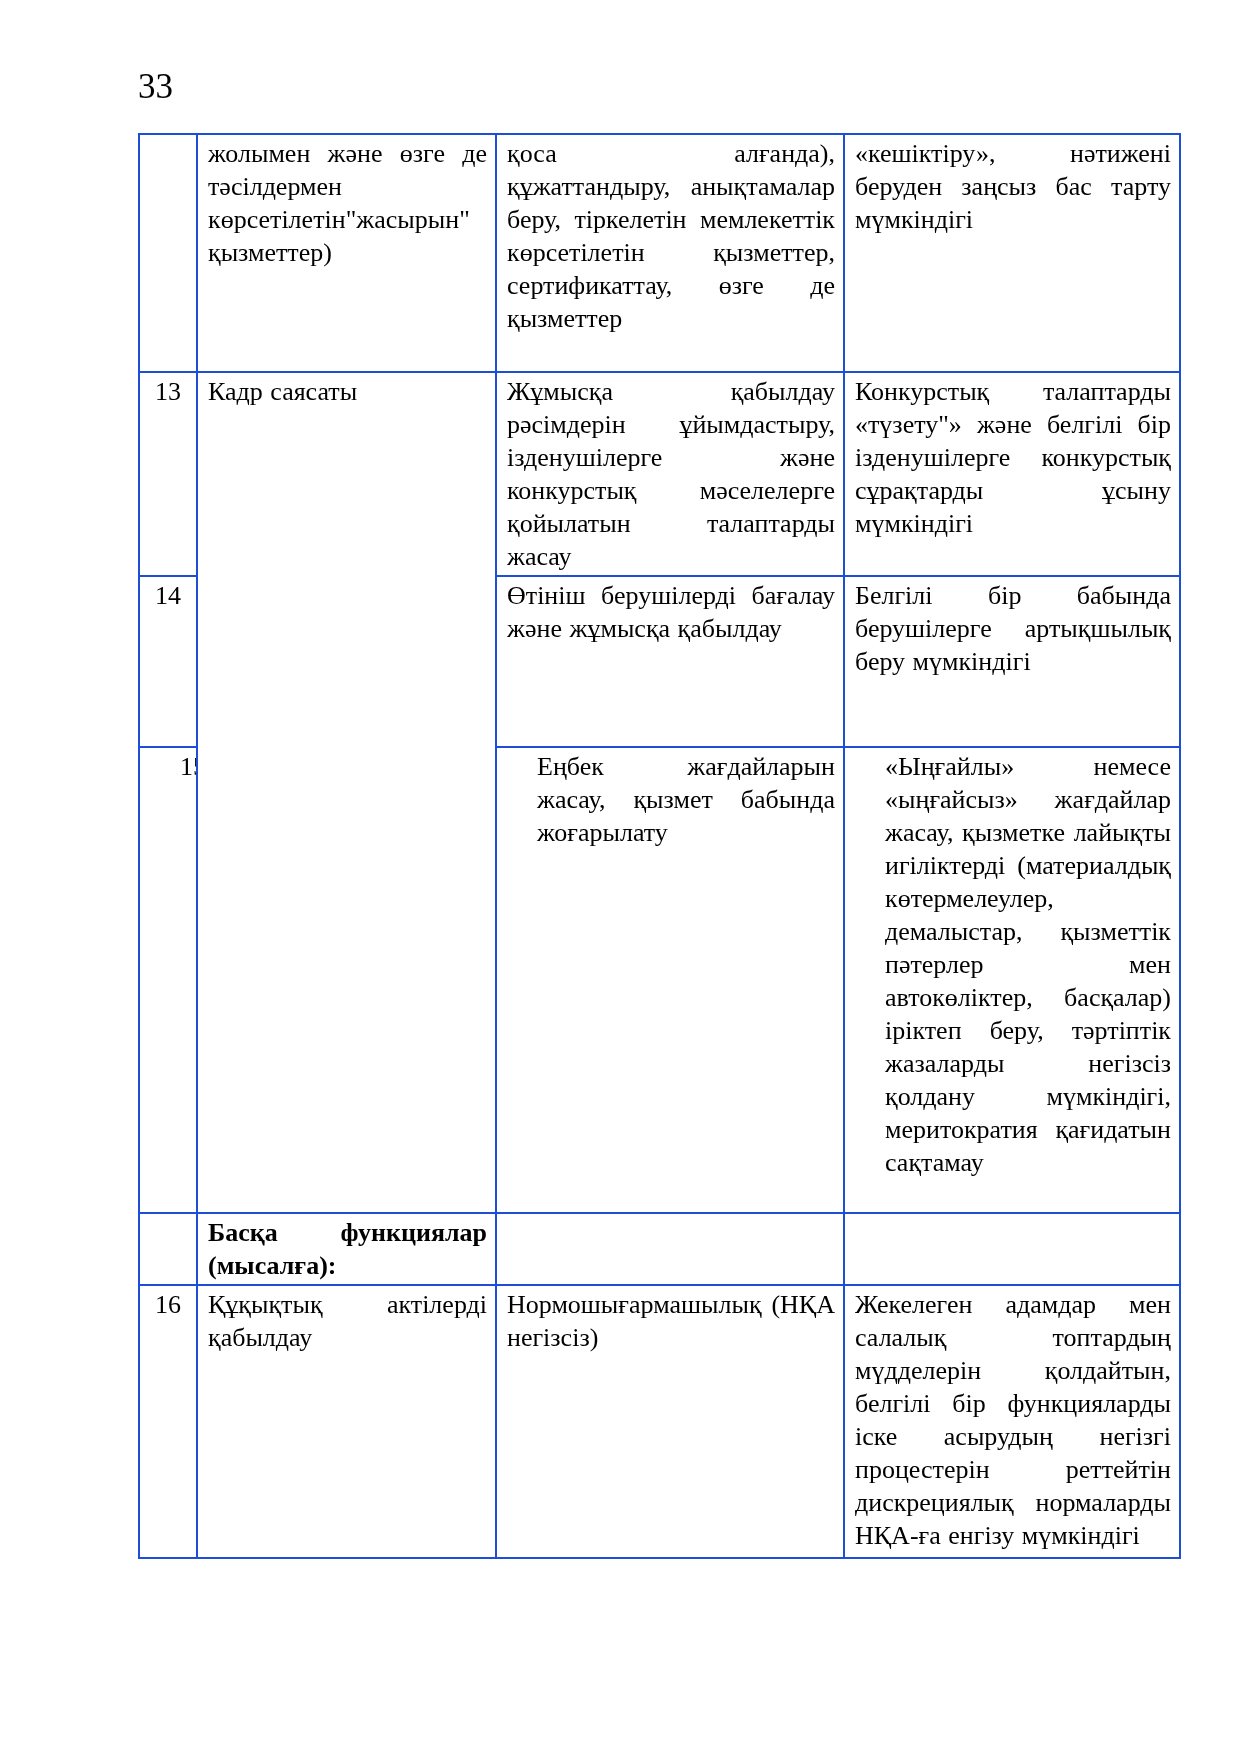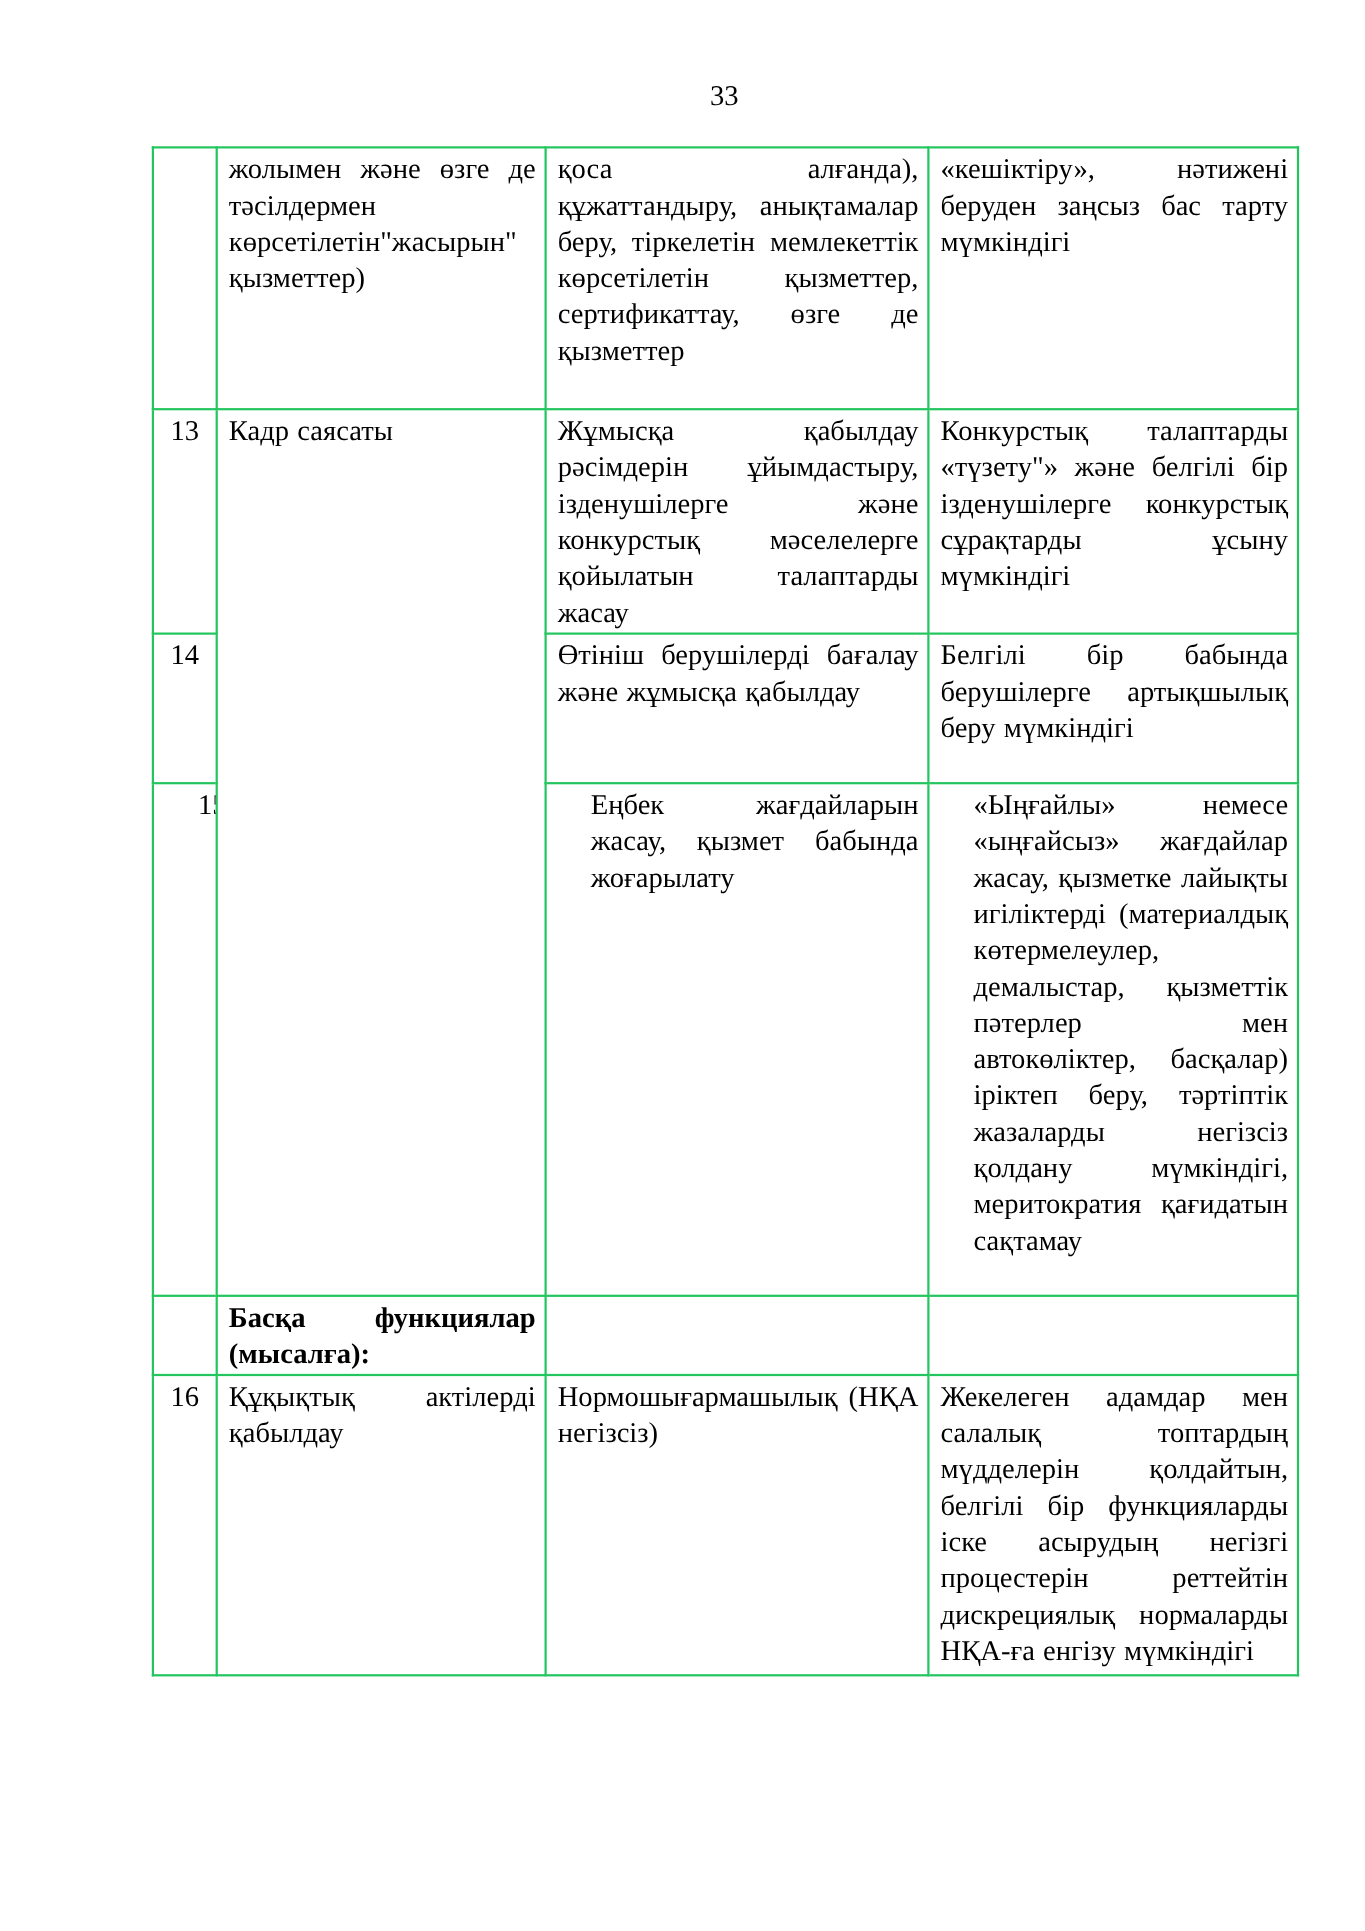--- a/index.html
+++ b/index.html
@@ -15,54 +15,54 @@
       background: #ffffff;
       color: #000000;
       font-family: "Liberation Serif", "DejaVu Serif", serif;
       overflow: hidden;
     }
     .page-number {
       position: absolute;
       top: 70px;
       left: 138px;
       width: 1041px;
-      text-align: center;
-      font-size: 26px;
+      text-align: left;
+      font-size: 35px;
       line-height: 33px;
     }
     table.doc-table {
       position: absolute;
       left: 138px;
       top: 133px;
       width: 1041px;
       border-collapse: collapse;
       table-layout: fixed;
     }
     col.c1 { width: 58px; }
     col.c2 { width: 299px; }
     col.c3 { width: 348px; }
     col.c4 { width: 336px; }
     td {
-      border: 2px solid #22c55e;
+      border: 2px solid #1d4ed8;
       vertical-align: top;
       padding: 2px 8px 2px 10px;
       font-size: 26px;
       line-height: 33px;
       text-align: justify;
       word-spacing: 1px;
       overflow: hidden;
     }
     td.num {
       text-align: center;
       padding: 2px 2px;
     }
     td.bold-cell { font-weight: bold; }
     tr.r0 td { height: 238px; }
     tr.r1 td { height: 204px; margin-top: 40px; }
-    tr.r2 td { height: 136px; }
+    tr.r2 td { height: 171px; }
     tr.r3 td { height: 466px; padding-left: 40px; }
     tr.r4 td { height: 69px; margin-top: 36px; }
     tr.r5 td { height: 273px; border-radius: 22px; }
   </style>
 </head>
 <body>
 
 <div class="page">
 
   <div class="page-number">33</div>

